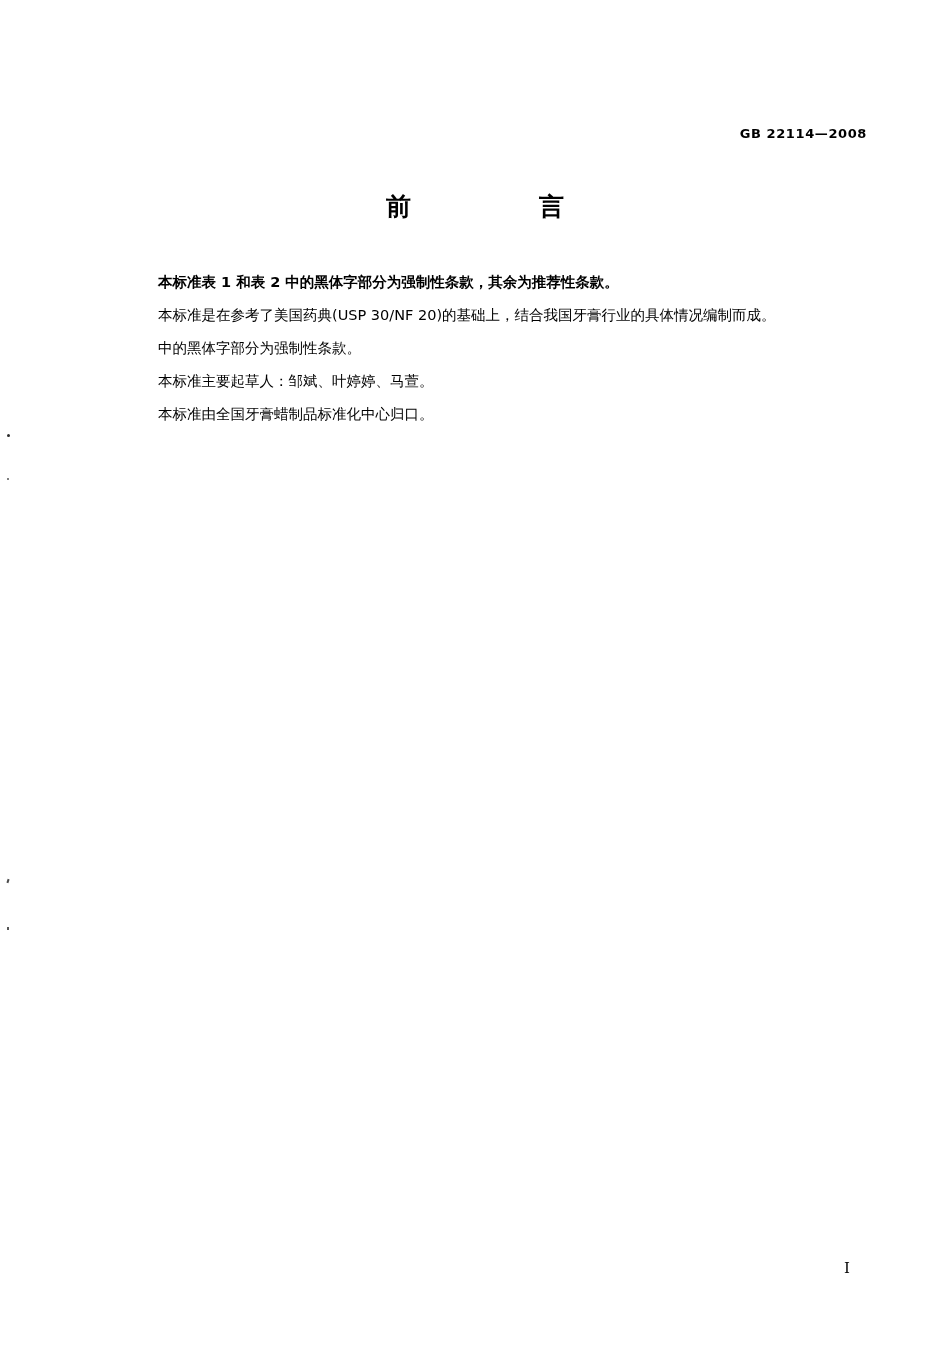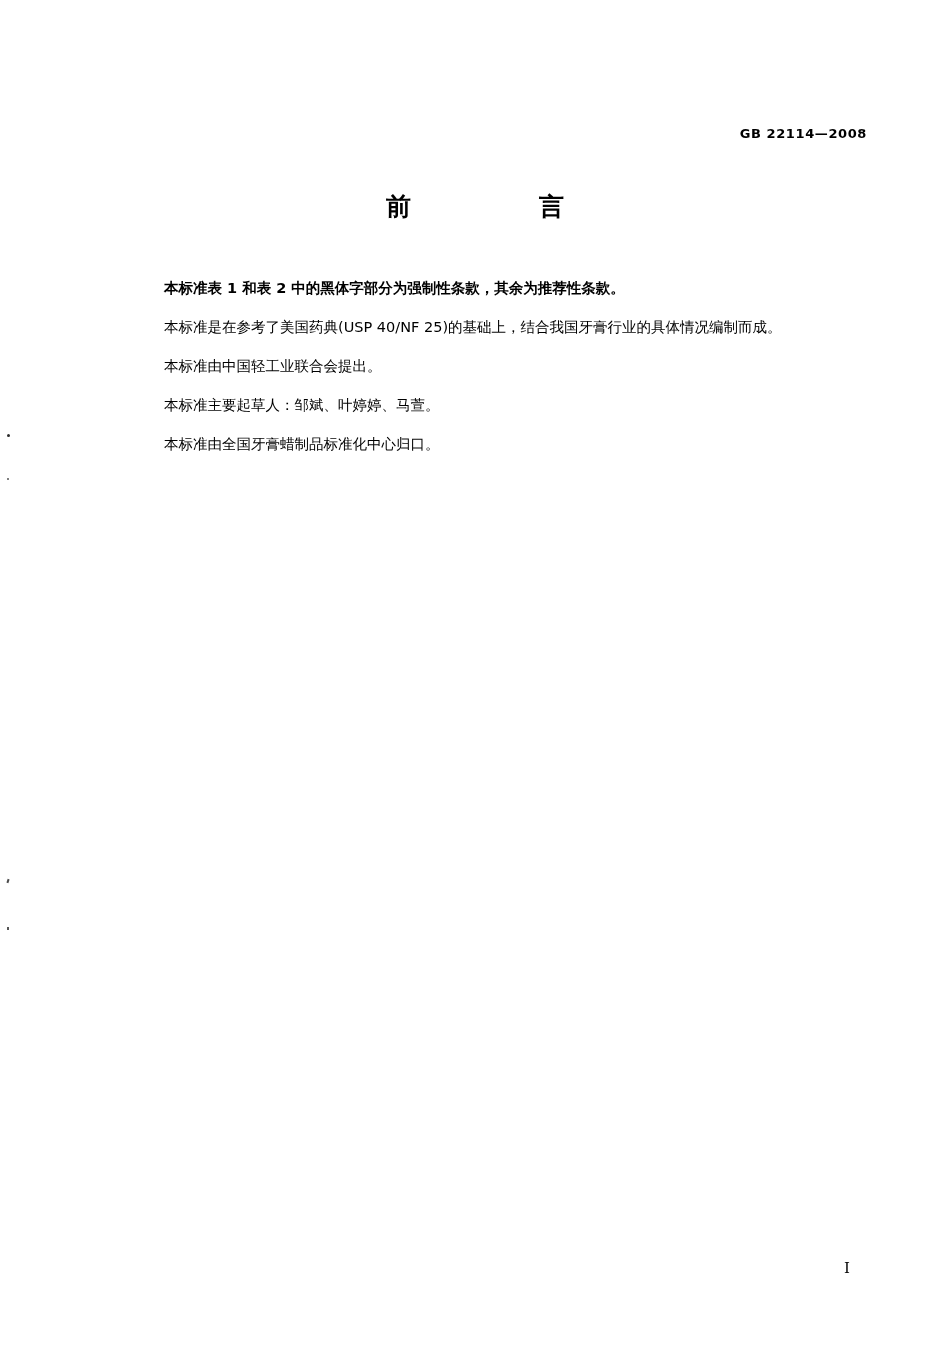--- a/index.html
+++ b/index.html
@@ -50,21 +50,21 @@
   
   .body-block {
     position: absolute;
     top: 262px;
     left: 150px;
     width: 722px;
     font-size: 14.5px;
     line-height: 25px;
   }
   .para {
-    margin: 14px;
+    margin: 8px;
     white-space: nowrap;
   }
   .para.bold {
     font-weight: bold;
   }
 
   
   .tick {
     position: absolute;
     left: 7px;
@@ -91,22 +91,22 @@
 <body>
 
 <div class="page">
 
   <div class="std-number">GB 22114—2008</div>
 
   <div class="doc-title">前　　言</div>
 
   <div class="body-block">
     <p class="para bold">本标准表 1 和表 2 中的黑体字部分为强制性条款，其余为推荐性条款。</p>
-    <p class="para">本标准是在参考了美国药典(USP 40/NF 25)的基础上，结合我国牙膏行业的具体情况编制而成。</p>
-    <p class="para">本标准由中国轻工业联合会提出。</p>
+    <p class="para">本标准是在参考了美国药典(USP 30/NF 20)的基础上，结合我国牙膏行业的具体情况编制而成。</p>
+    <p class="para">中的黑体字部分为强制性条款。</p>
     <p class="para">本标准主要起草人：邹斌、叶婷婷、马萱。</p>
     <p class="para">本标准由全国牙膏蜡制品标准化中心归口。</p>
   </div>
 
   <span class="tick t1"></span>
   <span class="tick t2"></span>
   <span class="tick t3"></span>
   <span class="tick t4"></span>
 
   <div class="page-number">I</div>

